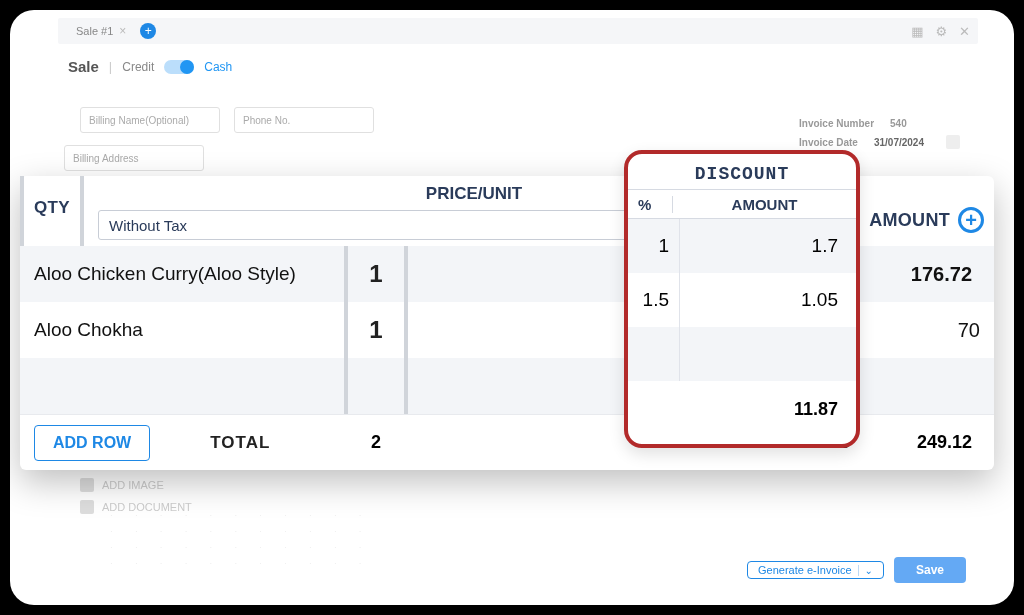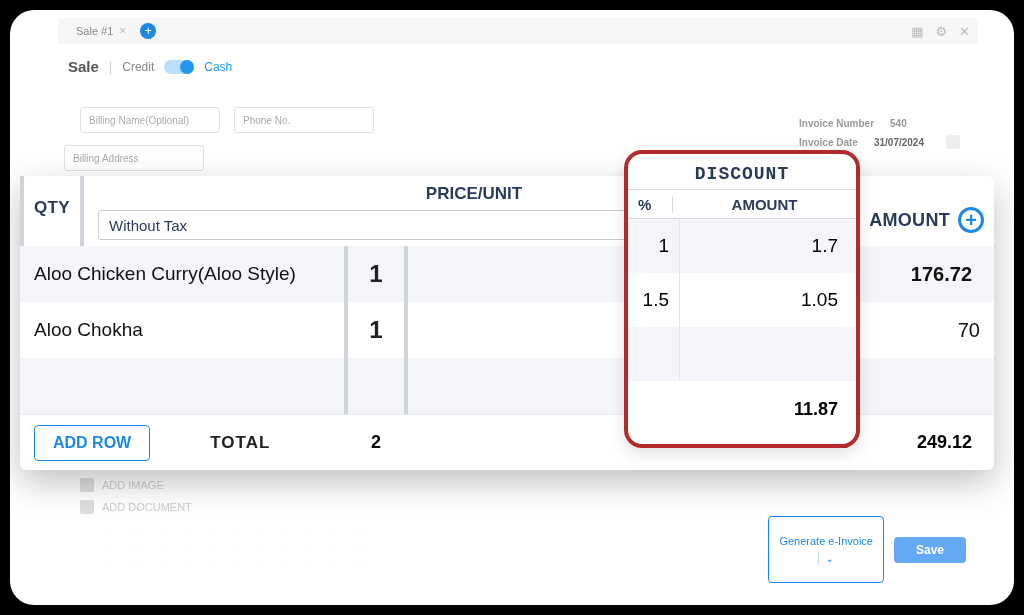--- a/index.html
+++ b/index.html
@@ -74,21 +74,21 @@
   .callout .c-row .am { flex: 1; text-align: right; padding-right: 18px; font-size: 19px; }
   .callout .c-total { position: absolute; bottom: 24px; right: 18px; font-size: 18px; font-weight: 600; }
 
   
   .bottom-placeholder { position: absolute; left: 70px; top: 468px; color: #ccc; font-size: 11px; display: flex; flex-direction: column; gap: 8px; }
   .bottom-placeholder .row { display: flex; align-items: center; gap: 8px; }
   .bp-icon { width: 14px; height: 14px; background: #ddd; border-radius: 2px; }
   .dots-block { position: absolute; left: 100px; top: 498px; color: #ececec; font-size: 8px; letter-spacing: 10px; line-height: 16px; }
 
   .footer-btns { position: absolute; right: 48px; bottom: 22px; display: flex; gap: 10px; align-items: center; }
-  .gen-btn { border: 1px solid #1e88e5; color: #1e88e5; background: #fff; font-size: 11px; padding: 18px 10px; border-radius: 4px; cursor: pointer; display: flex; align-items: center; gap: 6px; flex-direction: column; }
+  .gen-btn { border: 1px solid #1e88e5; color: #1e88e5; background: #fff; font-size: 11px; padding: 2px 10px; border-radius: 4px; cursor: pointer; display: flex; align-items: center; gap: 6px; }
   .gen-btn .chev { font-size: 10px; border-left: 1px solid #bcd9f5; padding-left: 6px; }
   .save-btn { background: #64a9f4; color: #fff; border: none; font-size: 12px; padding: 6px 22px; border-radius: 4px; cursor: pointer; font-weight: bold; }
 </style>
 </head>
 <body>
 
 <div class="device-frame">
 
   <div class="tab-bar">
     <div class="tab">

